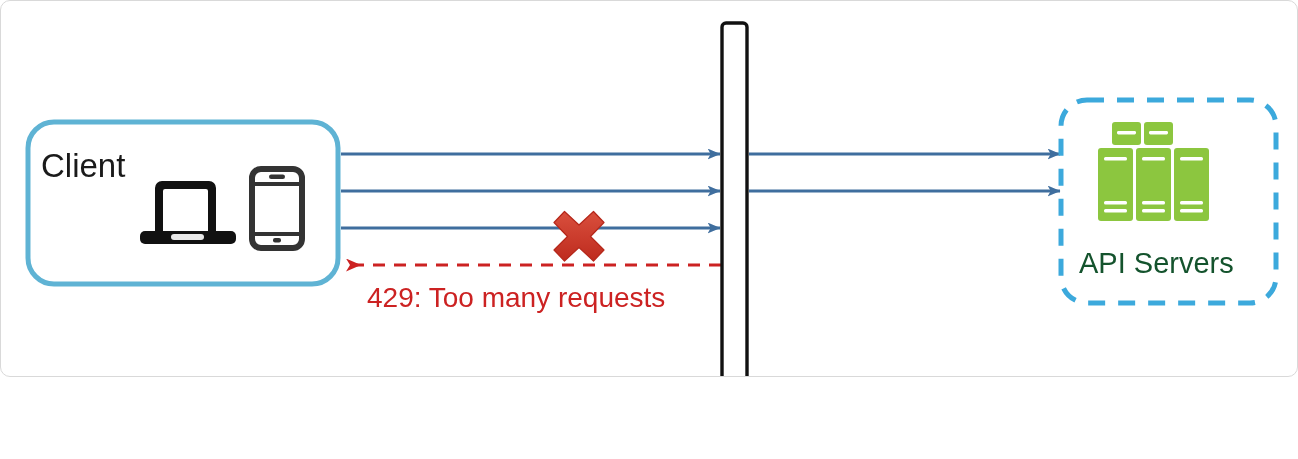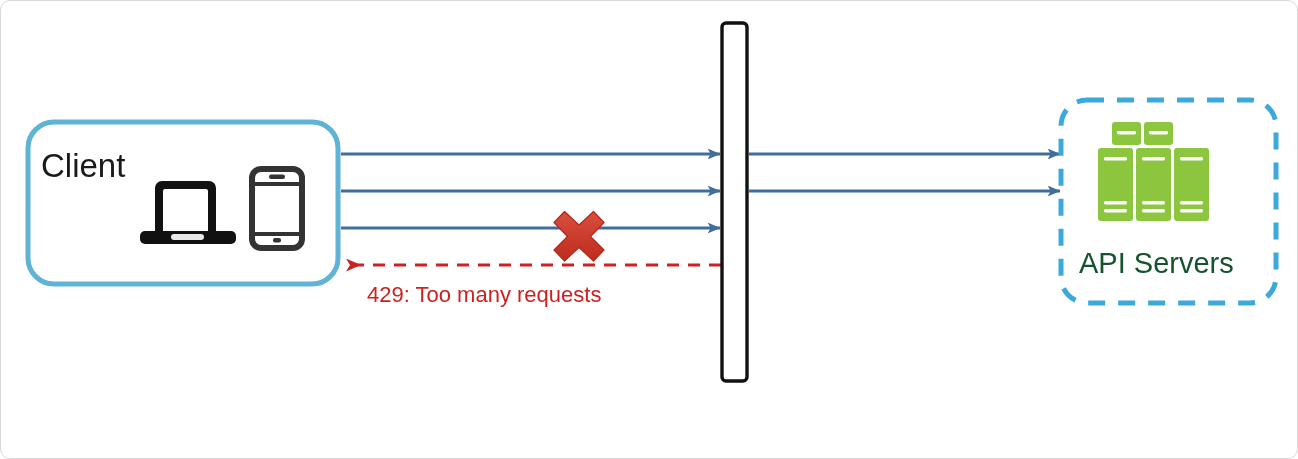--- a/index.html
+++ b/index.html
@@ -6,21 +6,21 @@
     margin: 0;
     padding: 0;
     background: #ffffff;
   }
   body {
     font-family: "Liberation Sans", sans-serif;
   }
   #canvas {
     position: relative;
     width: 1298px;
-    height: 459px;
+    height: 377px;
     background: #ffffff;
     border: 1px solid #d9d9d9;
     border-radius: 10px;
     box-sizing: border-box;
     overflow: hidden;
   }
   #diagram-svg {
     position: absolute;
     left: 0;
     top: 0;
@@ -34,21 +34,21 @@
   }
   #client-label {
     left: 40px;
     top: 146px;
     font-size: 33px;
     color: #1a1a1a;
   }
   #error-label {
     left: 366px;
     top: 281px;
-    font-size: 22px;
+    font-size: 28px;
     color: #cc2222;
   }
   #rate-limiter-label {
     left: 646px;
     top: 402px;
     font-size: 30px;
     color: #1a1a1a;
   }
   #api-servers-label {
     left: 1078px;

